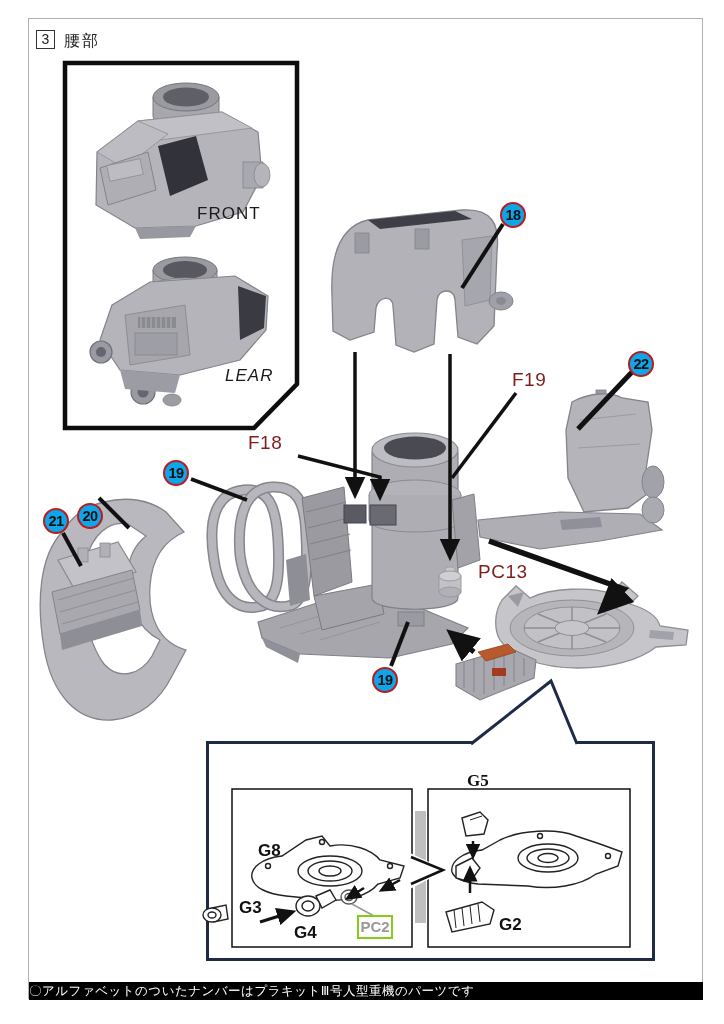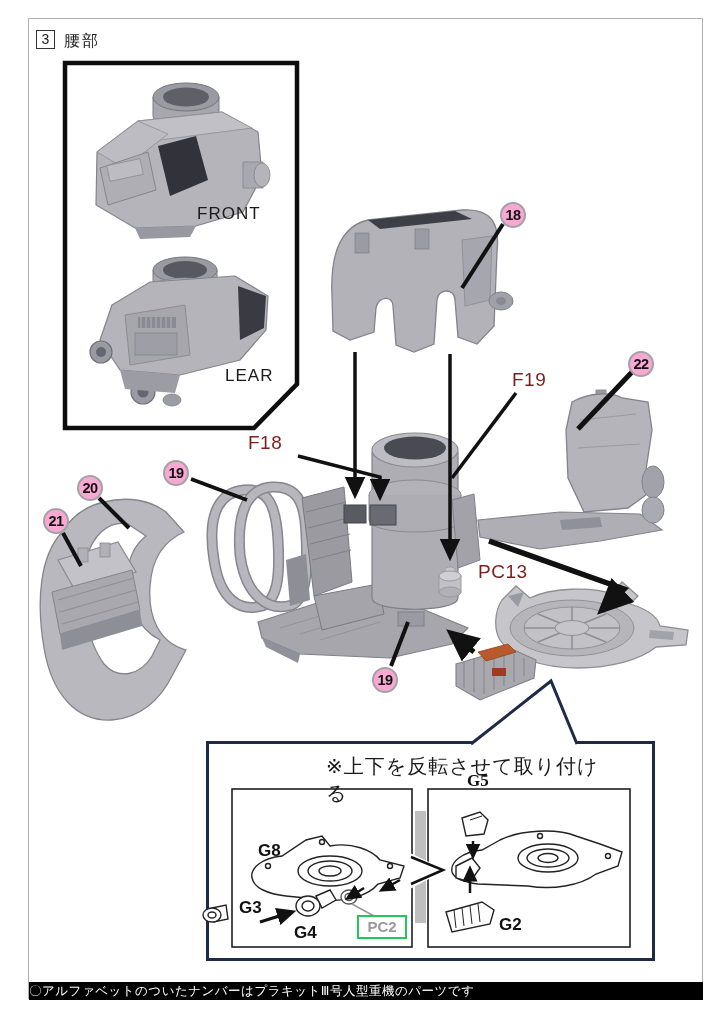--- a/index.html
+++ b/index.html
@@ -18,31 +18,31 @@
   }
   .step-title{position:absolute;left:64px;top:31px;font-size:16px;color:#222;letter-spacing:2px;}
   .footer-bar{
     position:absolute;left:29px;top:982px;width:674px;height:18px;background:#000;
     color:#fff;font-size:12.5px;line-height:18px;text-align:left;
     padding-right:6px;box-sizing:border-box;letter-spacing:0.5px;z-index:30;
   }
   .photo-label{position:absolute;font-size:17px;color:#1a1a1a;z-index:20;letter-spacing:1px;}
   .runner-label{position:absolute;font-size:19px;color:#7f1d1d;z-index:20;letter-spacing:0.5px;}
   .circled-num{
-    position:absolute;width:26px;height:26px;border:2px solid #a3a3a3;border-radius:50%;
-    background:#f9a8d4;box-sizing:border-box;display:flex;align-items:center;justify-content:center;
+    position:absolute;width:26px;height:26px;border:2px solid #b91c1c;border-radius:50%;
+    background:#0ea5e9;box-sizing:border-box;display:flex;align-items:center;justify-content:center;
     font-size:14.5px;font-weight:bold;color:#111;letter-spacing:-0.5px;z-index:20;
   }
   .box-heading{
     position:absolute;left:326px;top:753px;width:290px;font-size:20px;color:#1a1a1a;
     z-index:20;letter-spacing:1px;
   }
   .g-label{position:absolute;font-size:17px;font-weight:bold;color:#111;z-index:20;}
   .pc2-tag{
-    position:absolute;left:357px;top:915px;width:50px;height:24px;border:2px solid #22c55e;
+    position:absolute;left:357px;top:915px;width:36px;height:24px;border:2px solid #84cc16;
     box-sizing:border-box;background:#fff;color:#999;font-size:15px;font-weight:bold;
     text-align:center;line-height:20px;z-index:20;
   }
   svg.diagram{position:absolute;left:0;top:0;z-index:10;}
 </style>
 </head>
 <body>
 
 <div class="page">
 
@@ -249,34 +249,33 @@
         <path d="M454,910 L456,928 M462,908 L464,926 M470,906 L472,924 M478,904 L480,922" stroke-width="1"></path>
       </g>
       <g stroke="#111" fill="none">
         <path d="M473,841 L473,856" stroke-width="2.5" marker-end="url(#ah)"></path>
         <path d="M470,893 L470,869" stroke-width="2.5" marker-end="url(#ah)"></path>
       </g>
     </g>
   </svg>
 
   <div class="photo-label" style="left:197px;top:204px;">FRONT</div>
-  <div class="photo-label" style="left:225px;top:366px;">LEAR</div>
+  <div class="photo-label" style="left:225px;top:366px;font-style:italic;">LEAR</div>
 
   <div class="circled-num" style="left:500px;top:202px;">18</div>
   <div class="circled-num" style="left:163px;top:460px;">19</div>
-  <div class="circled-num" style="left:77px;top:475px;">20</div>
+  <div class="circled-num" style="left:77px;top:503px;">20</div>
   <div class="circled-num" style="left:43px;top:508px;">21</div>
   <div class="circled-num" style="left:628px;top:351px;">22</div>
   <div class="circled-num" style="left:372px;top:667px;">19</div>
 
   <div class="runner-label" style="left:248px;top:432px;">F18</div>
   <div class="runner-label" style="left:512px;top:369px;">F19</div>
   <div class="runner-label" style="left:478px;top:561px;">PC13</div>
 
-  <div class="box-heading">※上下を反転させて取り付ける</div>
 
   <div class="g-label" style="left:258px;top:841px;">G8</div>
   <div class="g-label" style="left:239px;top:898px;">G3</div>
   <div class="g-label" style="left:294px;top:923px;">G4</div>
   <div class="pc2-tag">PC2</div>
   <div class="g-label" style="left:467px;top:771px;font-family:Liberation Serif, serif;">G5</div>
   <div class="g-label" style="left:499px;top:915px;">G2</div>
 
   <div class="footer-bar">〇アルファベットのついたナンバーはプラキットⅢ号人型重機のパーツです</div>
 

